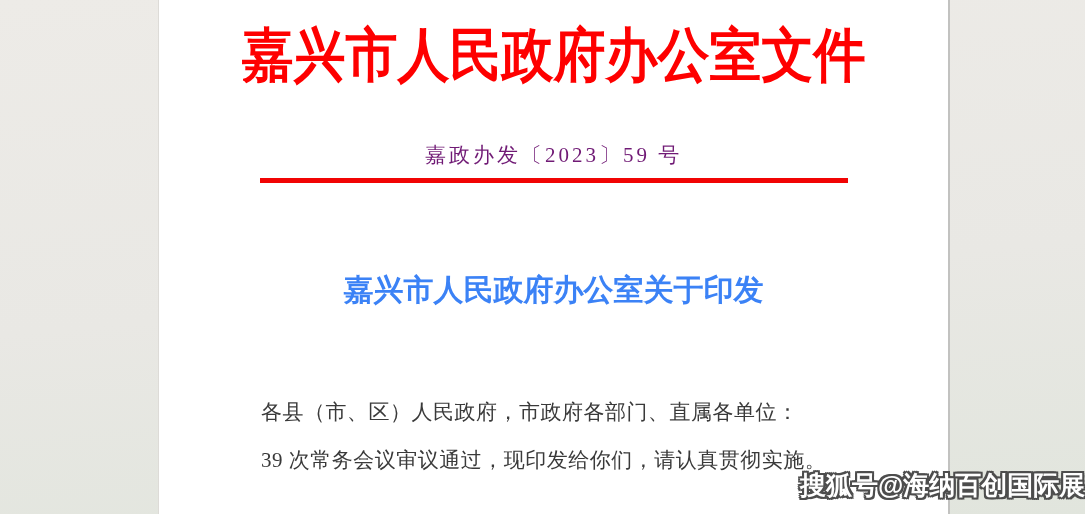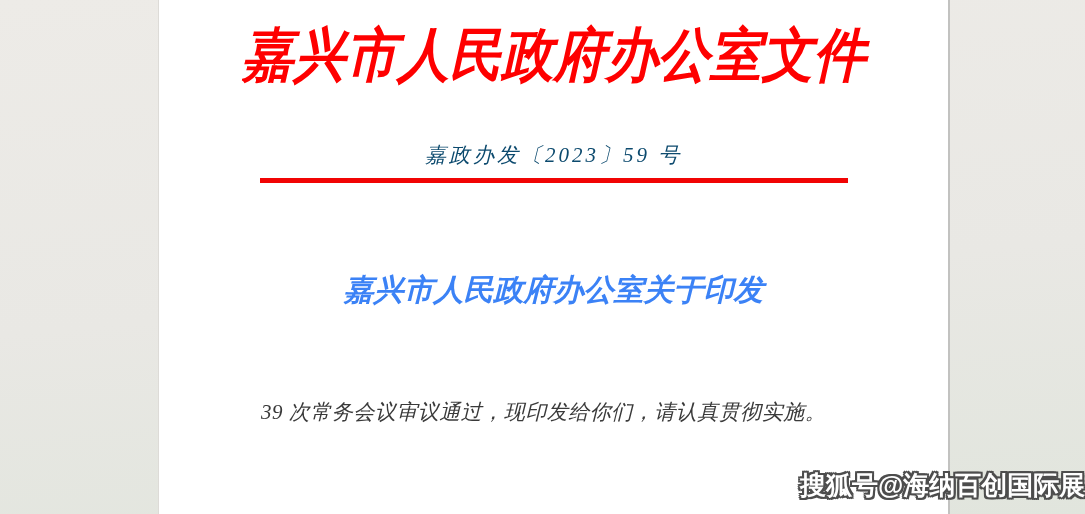--- a/index.html
+++ b/index.html
@@ -23,21 +23,20 @@
   .page {
     position: absolute;
     left: 158px;
     top: 0;
     width: 792px;
     height: 514px;
     background: #ffffff;
     border-left: 1px solid #dddbd7;
     border-right: 2px solid #c2c2c0;
     box-sizing: border-box;
-    font-style: italic;
   }
 
   
   .letterhead {
     position: absolute;
     top: 18px;
     left: 0;
     width: 100%;
     text-align: center;
     font-size: 52px;
@@ -54,21 +53,21 @@
   .doc-number {
     position: absolute;
     top: 140px;
     left: 0;
     width: 100%;
     text-align: center;
     font-family: "Liberation Serif", serif;
     font-size: 21px;
     line-height: 30px;
     letter-spacing: 3px;
-    color: #0c4a6e;
+    color: #701a75;
     white-space: nowrap;
   }
 
   
   .red-rule {
     position: absolute;
     top: 178px;
     left: 50%;
     transform: translateX(-50%);
     width: 588px;
@@ -135,20 +134,21 @@
 
     <div class="doc-number">嘉政办发〔2023〕59 号</div>
 
     <div class="red-rule"></div>
 
     <div class="doc-title">
       <div>嘉兴市人民政府办公室关于印发</div>
     </div>
 
     <div class="body-text">
+      <div class="line">各县（市、区）人民政府，市政府各部门、直属各单位：</div>
       <div class="line">39 次常务会议审议通过，现印发给你们，请认真贯彻实施。</div>
     </div>
 
   </div>
 
   <div class="watermark">搜狐号@海纳百创国际展览</div>
 
 </div>
 
 </body></html>

